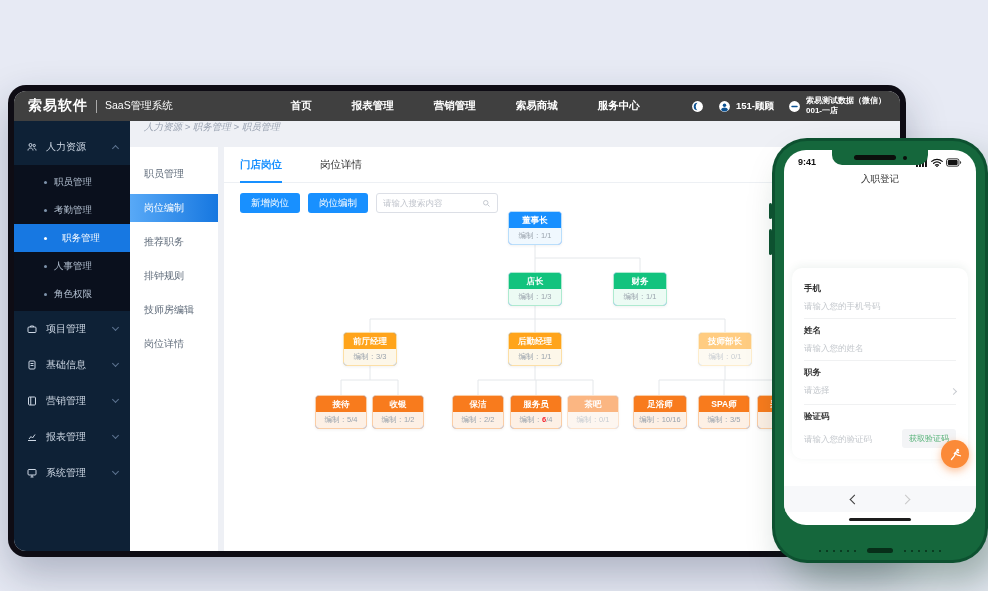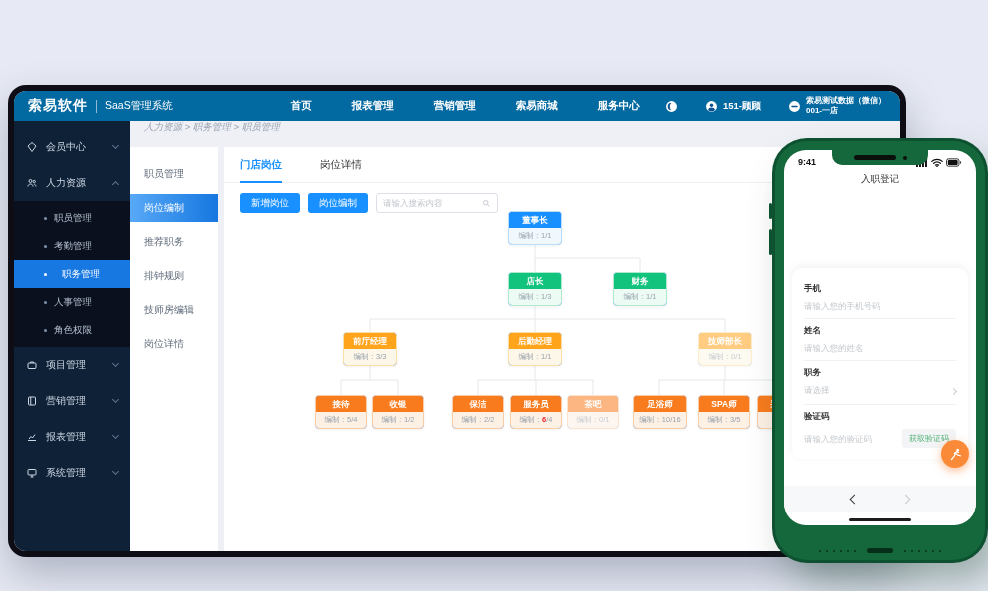--- a/index.html
+++ b/index.html
@@ -18,29 +18,29 @@
     background: #0e0c14; border-radius: 18px; padding: 6px;
     box-shadow: 0 18px 40px rgba(25,35,70,.28);
   }
   .window-inner {
     width: 100%; height: 100%; border-radius: 12px; overflow: hidden;
     display: flex; flex-direction: column; background: #eef0f5; position: relative;
   }
 
   
   .topbar {
-    height: 30px; flex: 0 0 30px; background: #0369a1; color: #fff;
+    height: 30px; flex: 0 0 30px; background: #404040; color: #fff;
     display: flex; align-items: center; padding: 0 14px;
   }
   .brand { font-size: 14px; font-weight: bold; letter-spacing: 1px; white-space: nowrap; }
   .brand-divider { width: 1px; height: 13px; background: rgba(255,255,255,.55); margin: 0 8px; }
   .product { font-size: 10.5px; white-space: nowrap; }
   .top-nav { margin-left: 118px; display: flex; gap: 40px; }
   .top-nav-item { font-size: 10.5px; font-weight: bold; cursor: pointer; white-space: nowrap; }
-  .top-right { margin-left: auto; display: flex; align-items: center; gap: 27px; }
+  .top-right { margin-left: auto; display: flex; align-items: center; gap: 14px; }
   .top-right svg { display: block; }
   .top-user { display: flex; align-items: center; gap: 5px; font-size: 9.5px; font-weight: bold; }
   .top-store { display: flex; align-items: center; gap: 5px; }
   .top-store-text { font-size: 8px; line-height: 10px; font-weight: bold; }
 
   
   .win-body { flex: 1; display: flex; min-height: 0; }
 
   
   .sidebar { width: 116px; flex: 0 0 116px; background: #0e2136; padding-top: 8px; color: #cdd7e4; }
@@ -248,27 +248,20 @@
           </span>
         </span>
       </div>
     </div>
 
     <div class="win-body">
 
       <div class="sidebar">
         <div class="side-item">
           <svg width="12" height="12" viewBox="0 0 24 24" fill="none" stroke="currentColor" stroke-width="2">
-              <path d="M12 3l8 7-8 11-8-11z"></path>
-            </svg>
-          <span>会员中心</span>
-          <span class="side-caret caret"></span>
-        </div>
-        <div class="side-item">
-          <svg width="12" height="12" viewBox="0 0 24 24" fill="none" stroke="currentColor" stroke-width="2">
               <circle cx="9" cy="8" r="3"></circle>
               <path d="M4 19c0-3 2.4-5 5-5s5 2 5 5"></path>
               <circle cx="16.5" cy="9" r="2.3"></circle>
               <path d="M15.5 14.2c2.4.2 4.5 2 4.5 4.8"></path>
             </svg>
           <span>人力资源</span>
           <span class="side-caret caret up"></span>
         </div>
         <div class="submenu">
           <div class="sub-item">
@@ -291,20 +284,28 @@
               <span class="sub-dot"></span>
               <span>角色权限</span>
             </div>
         </div>
         <div class="side-item">
           <svg width="12" height="12" viewBox="0 0 24 24" fill="none" stroke="currentColor" stroke-width="2">
               <rect x="4" y="8" width="16" height="11" rx="2"></rect>
               <path d="M9 8V6h6v2"></path>
             </svg>
           <span>项目管理</span>
+          <span class="side-caret caret"></span>
+        </div>
+        <div class="side-item">
+          <svg width="12" height="12" viewBox="0 0 24 24" fill="none" stroke="currentColor" stroke-width="2">
+              <rect x="6" y="4" width="12" height="16" rx="2"></rect>
+              <path d="M9 9h6M9 13h6"></path>
+            </svg>
+          <span>基础信息</span>
           <span class="side-caret caret"></span>
         </div>
         <div class="side-item">
           <svg width="12" height="12" viewBox="0 0 24 24" fill="none" stroke="currentColor" stroke-width="2">
               <rect x="5" y="4" width="14" height="16" rx="2"></rect>
               <path d="M9.5 4v16"></path>
             </svg>
           <span>营销管理</span>
           <span class="side-caret caret"></span>
         </div>

